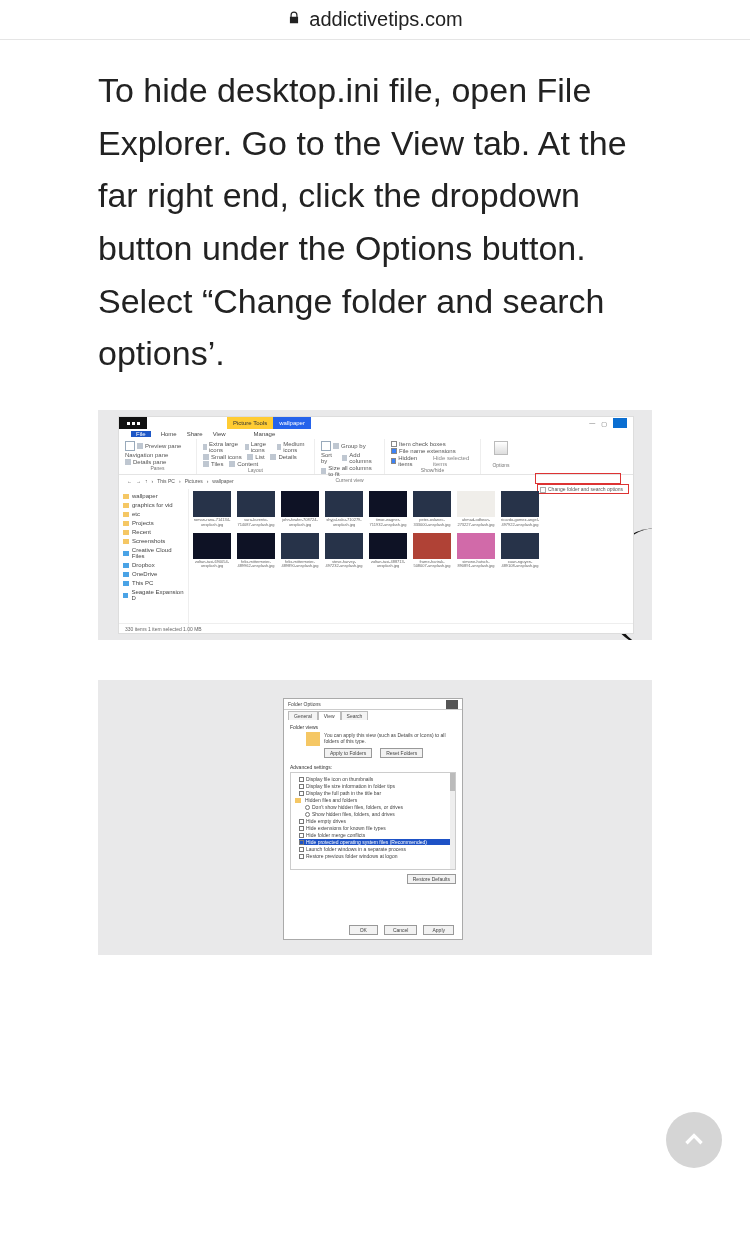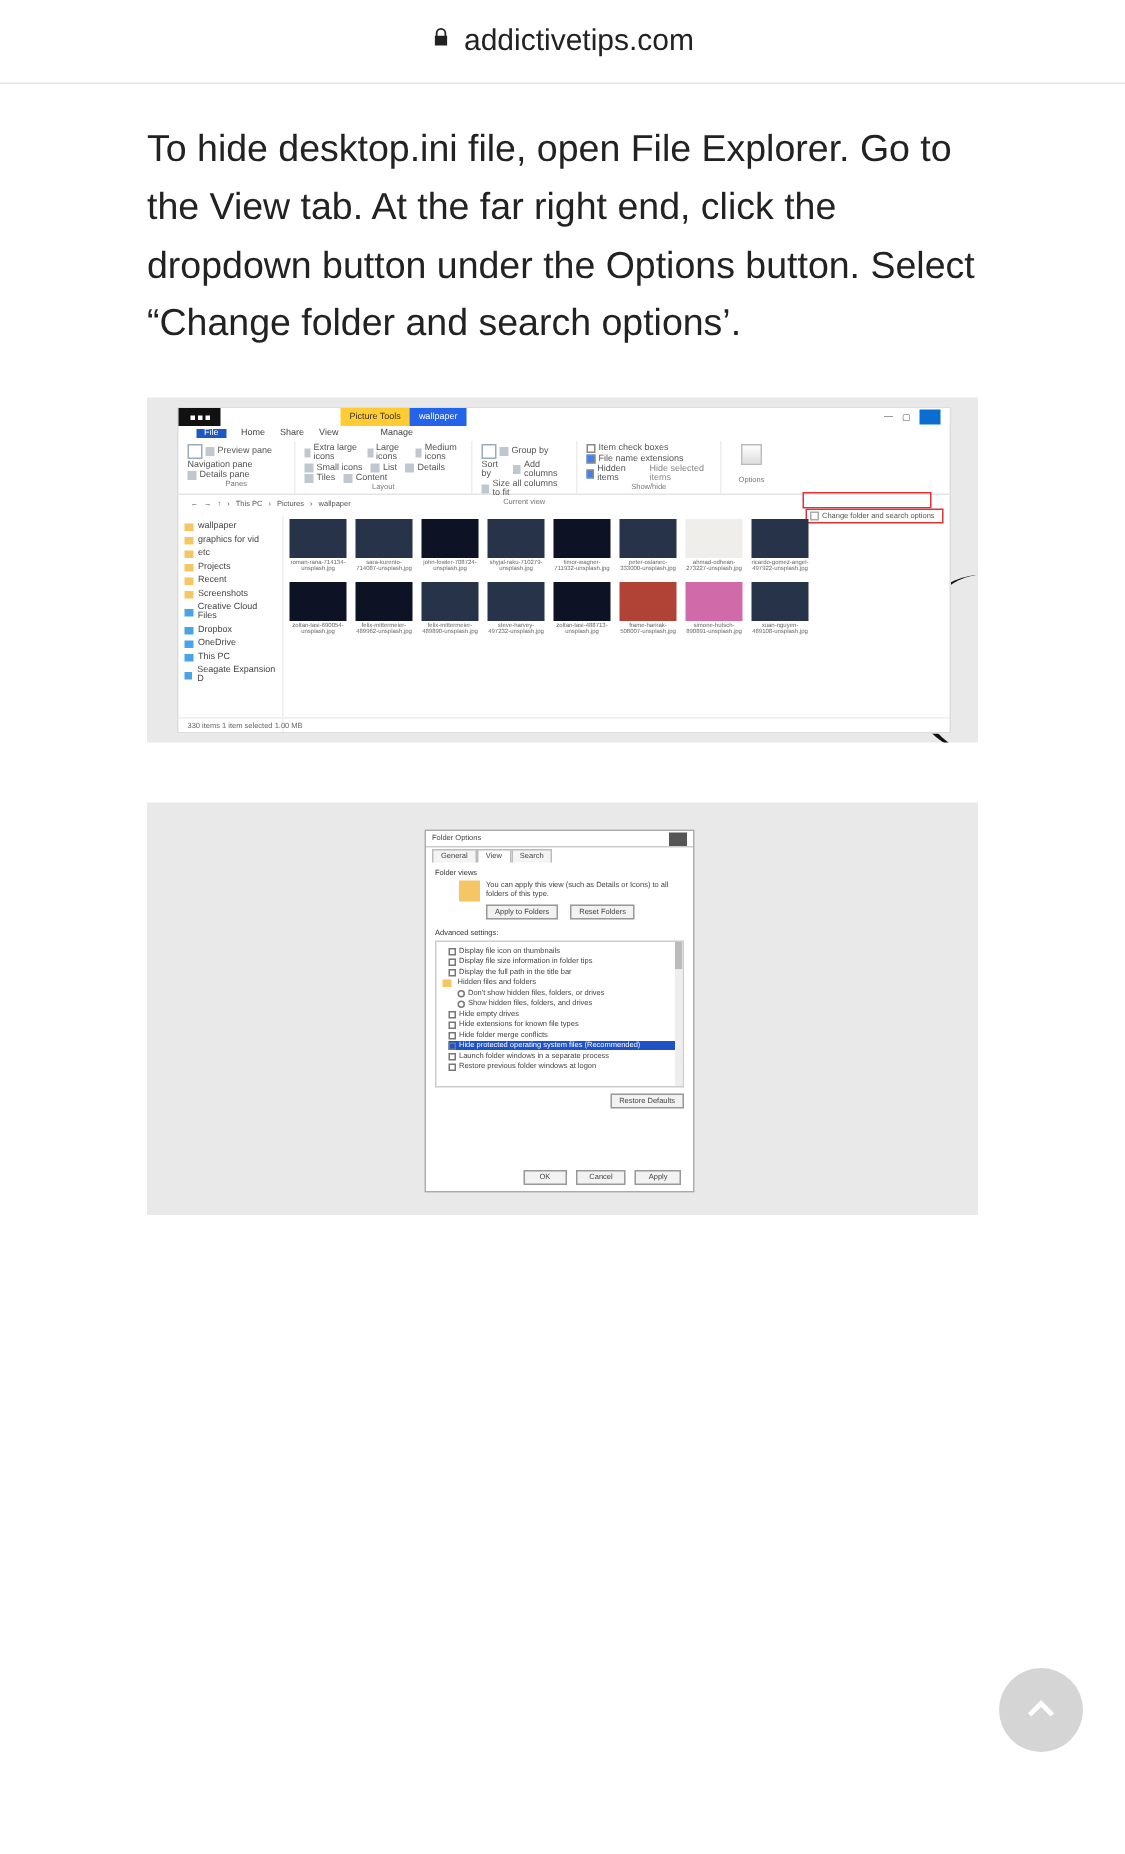--- a/index.html
+++ b/index.html
@@ -1,20 +1,20 @@
 <!DOCTYPE html>
 <html><head>
   <meta charset="utf-8">
   <style>
     * { box-sizing: border-box; margin: 0; padding: 0; }
     html, body { width: 750px; background: #fff; font-family: -apple-system, Helvetica, Arial, sans-serif; color: #1a1a1a; }
-    .topbar { height: 56px; border-bottom: 1px solid #e5e5e5; display: flex; align-items: center; justify-content: center; gap: 8px; color: #222; font-size: 20px; }
+    .topbar { height: 40px; border-bottom: 1px solid #e5e5e5; display: flex; align-items: center; justify-content: center; gap: 8px; color: #222; font-size: 20px; }
     .lock { font-size: 16px; color: #333; }
     .content { padding: 24px 98px 40px 98px; }
-    .para { font-size: 25px; line-height: 1.55; margin-bottom: 30px; color: #222; font-weight: 400; }
+    .para { font-size: 34px; line-height: 1.55; margin-bottom: 30px; color: #222; font-weight: 400; }
 
     
     .shot1 { width: 554px; height: 230px; background: #e9e9ea; position: relative; margin-bottom: 40px; overflow: hidden;}
     .shot1 .win { position: absolute; left: 20px; top: 6px; right: 18px; bottom: 6px; background: #fff; border: 1px solid #ddd; font-size: 6px; color: #555;}
     .shot1 .titlebar { height: 12px; background: #fff; display:flex; align-items:center; }
     .shot1 .tb-left { width:28px; height:12px; background:#111; color:#fff; display:flex; align-items:center; justify-content:center; gap:2px; }
     .shot1 .tb-dot { width:3px; height:3px; background:#fff; }
     .shot1 .tb-yellow { margin-left:80px; height:12px; background:#ffcc33; color:#333; padding:0 6px; display:flex; align-items:center; }
     .shot1 .tb-blue { height:12px; background:#2563eb; color:#fff; padding:0 6px; display:flex; align-items:center; }
     .shot1 .tb-right { margin-left:auto; display:flex; align-items:center; gap:6px; padding-right:6px; }

